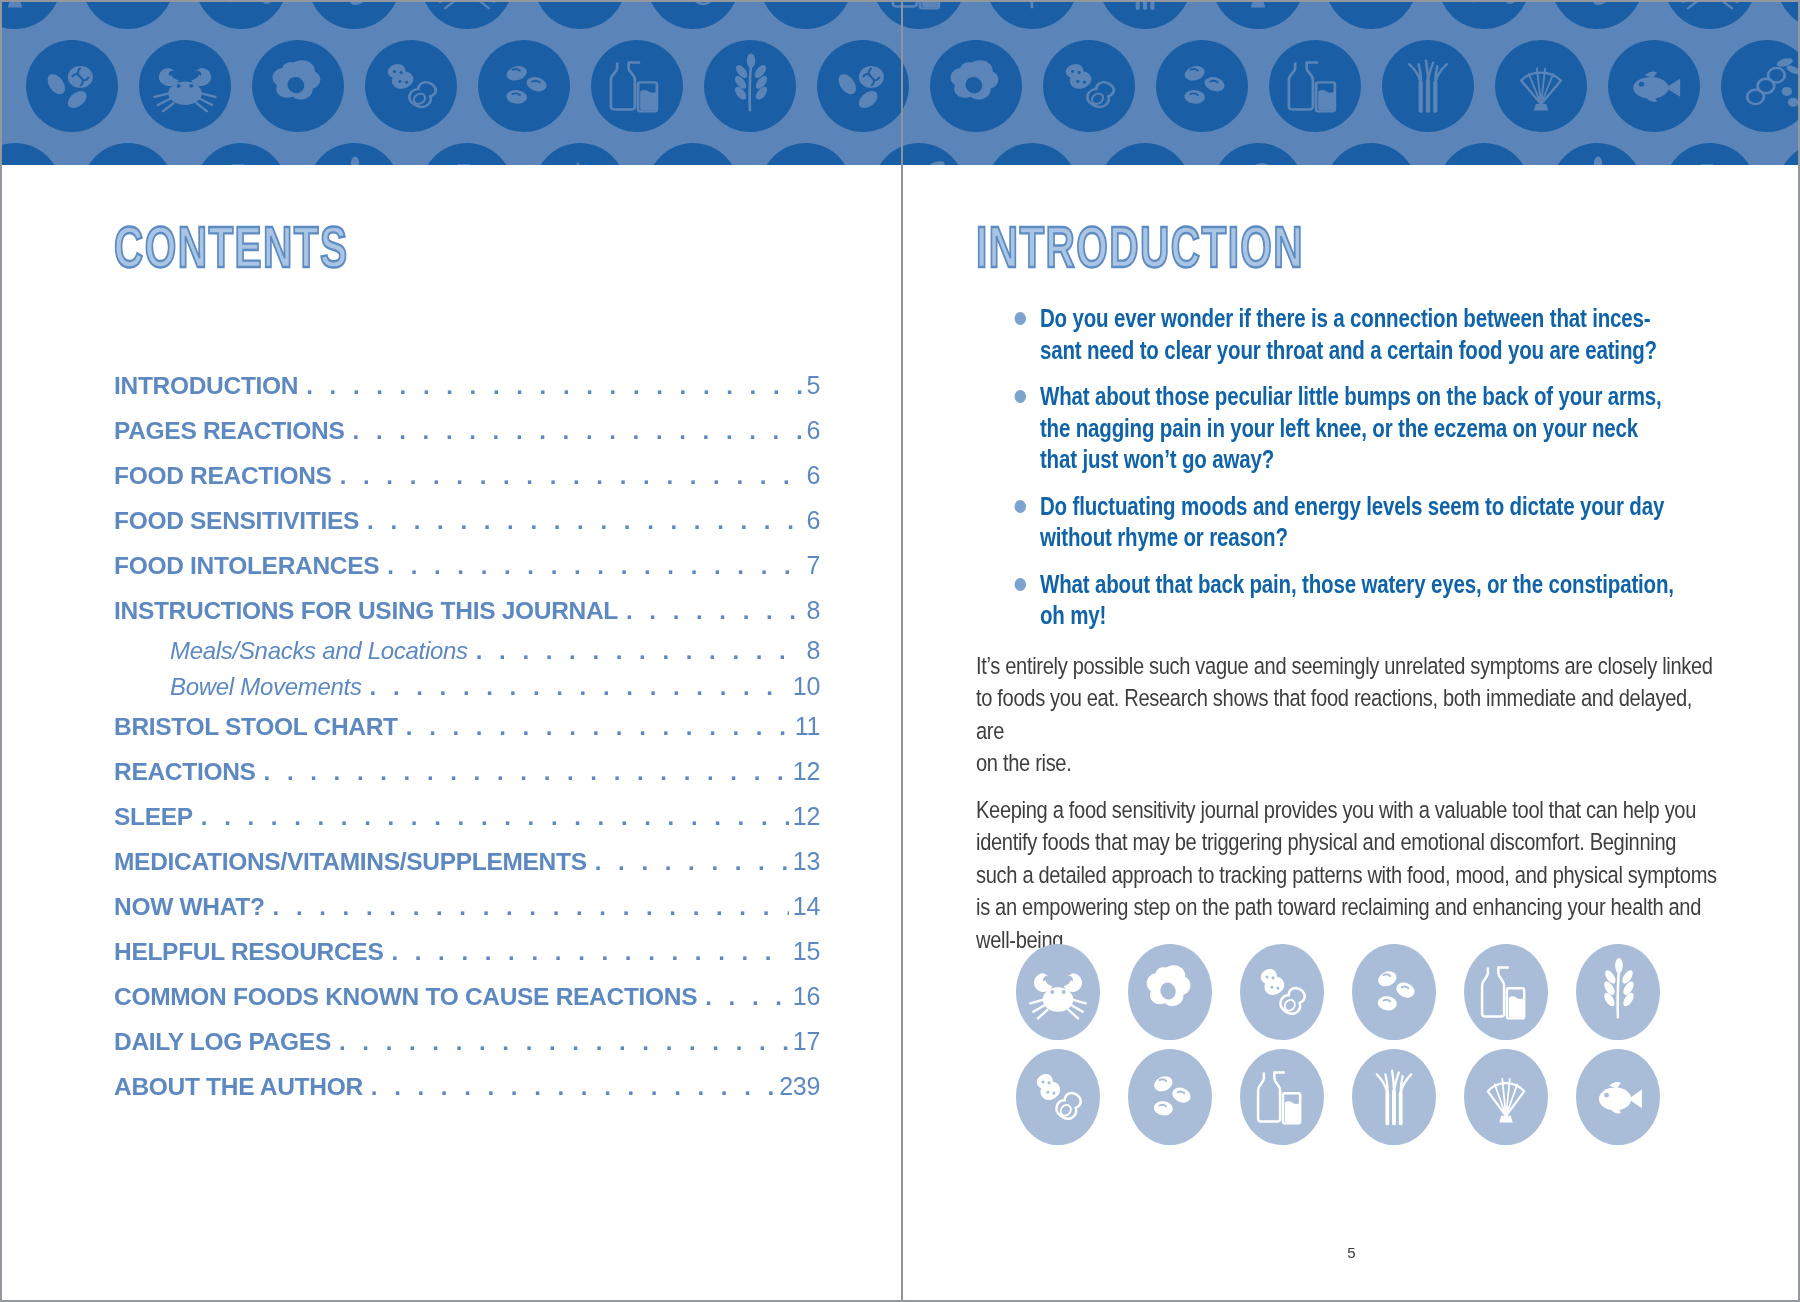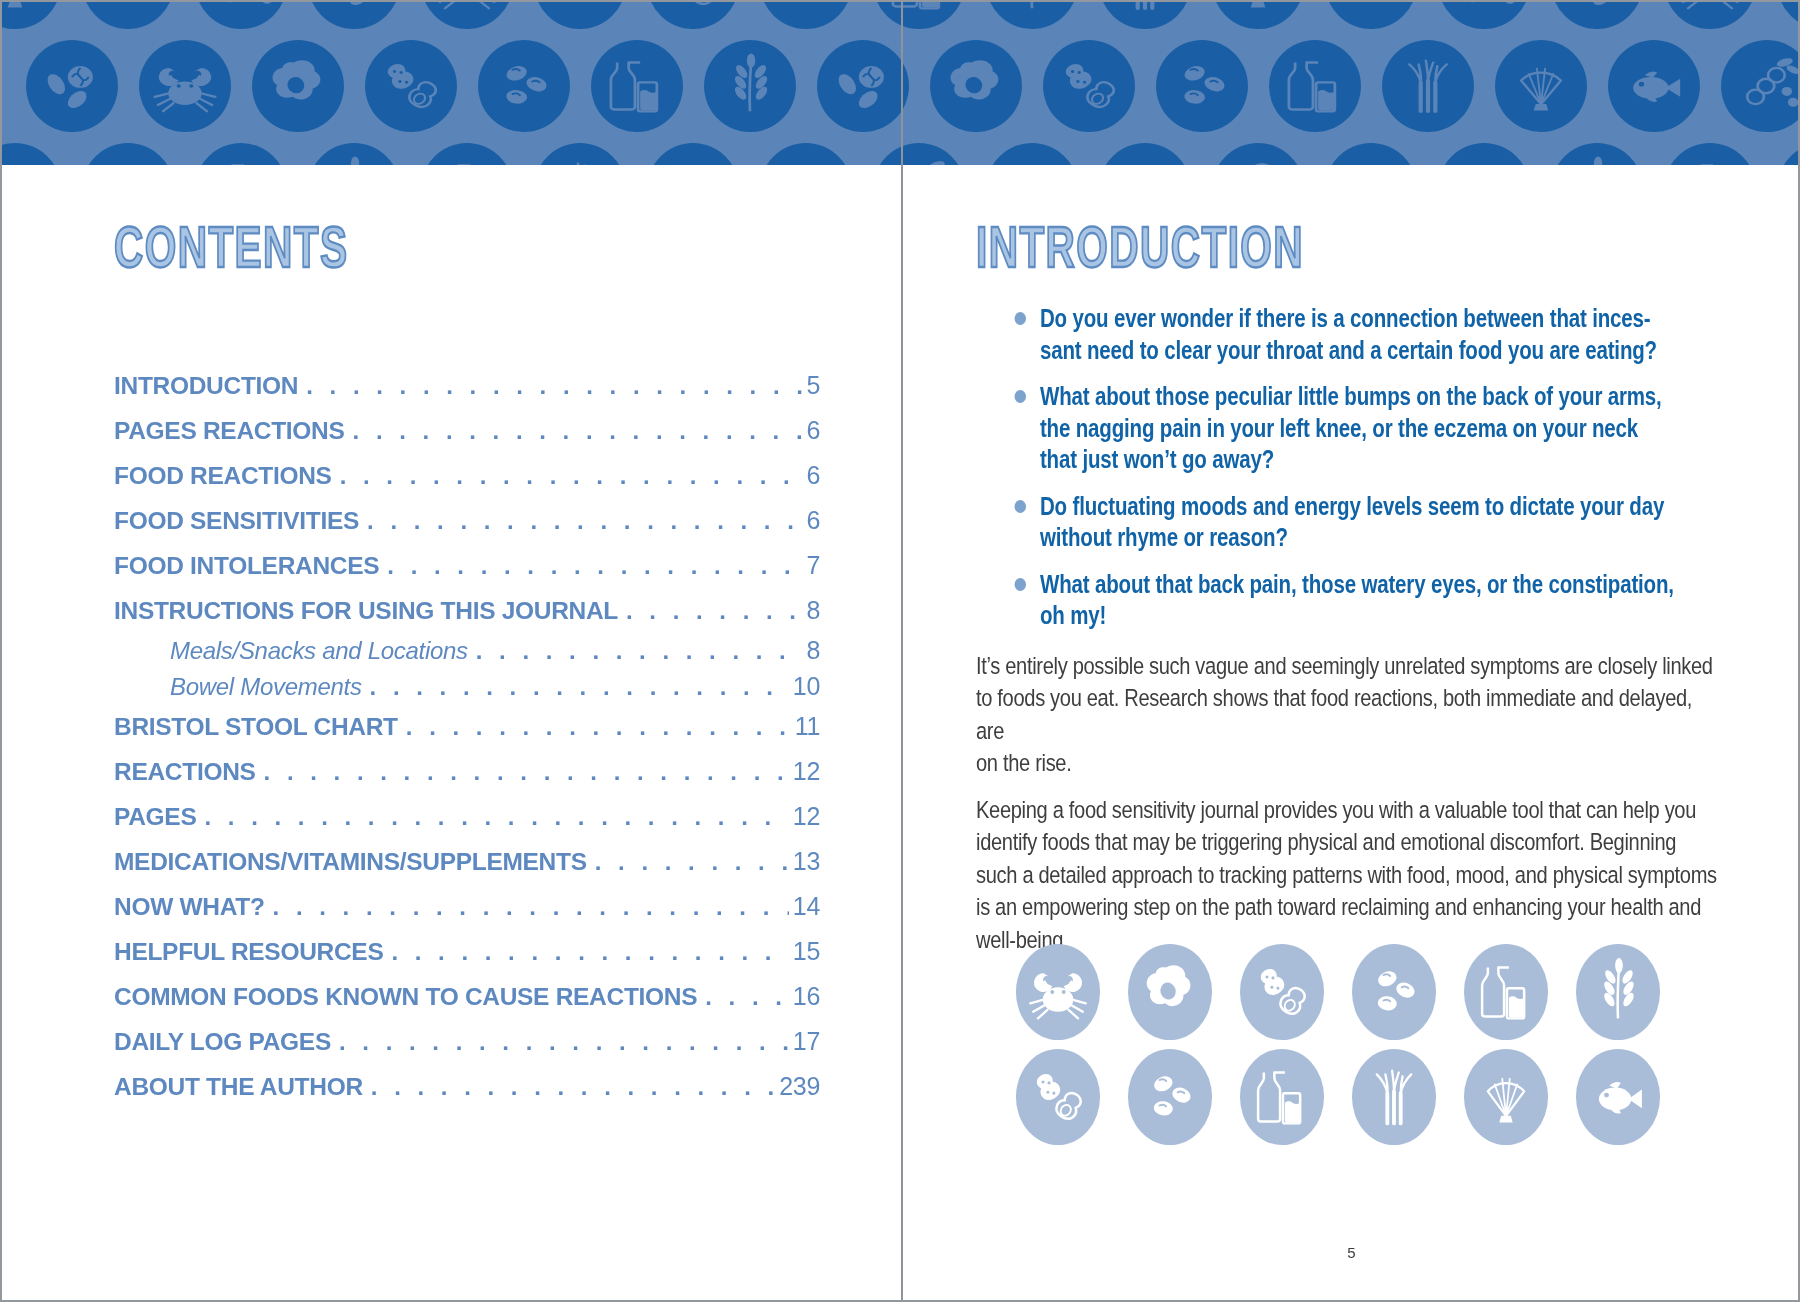--- a/index.html
+++ b/index.html
@@ -384,21 +384,21 @@
           <span class="toc-label">BRISTOL STOOL CHART</span>
           <span class="toc-leader"></span>
           <span class="toc-page">11</span>
         </div>
         <div class="toc-row">
           <span class="toc-label">REACTIONS</span>
           <span class="toc-leader"></span>
           <span class="toc-page">12</span>
         </div>
         <div class="toc-row">
-          <span class="toc-label">PAGES</span>
+          <span class="toc-label">SLEEP</span>
           <span class="toc-leader"></span>
           <span class="toc-page">12</span>
         </div>
         <div class="toc-row">
           <span class="toc-label">MEDICATIONS/VITAMINS/SUPPLEMENTS</span>
           <span class="toc-leader"></span>
           <span class="toc-page">13</span>
         </div>
         <div class="toc-row">
           <span class="toc-label">NOW WHAT?</span>

